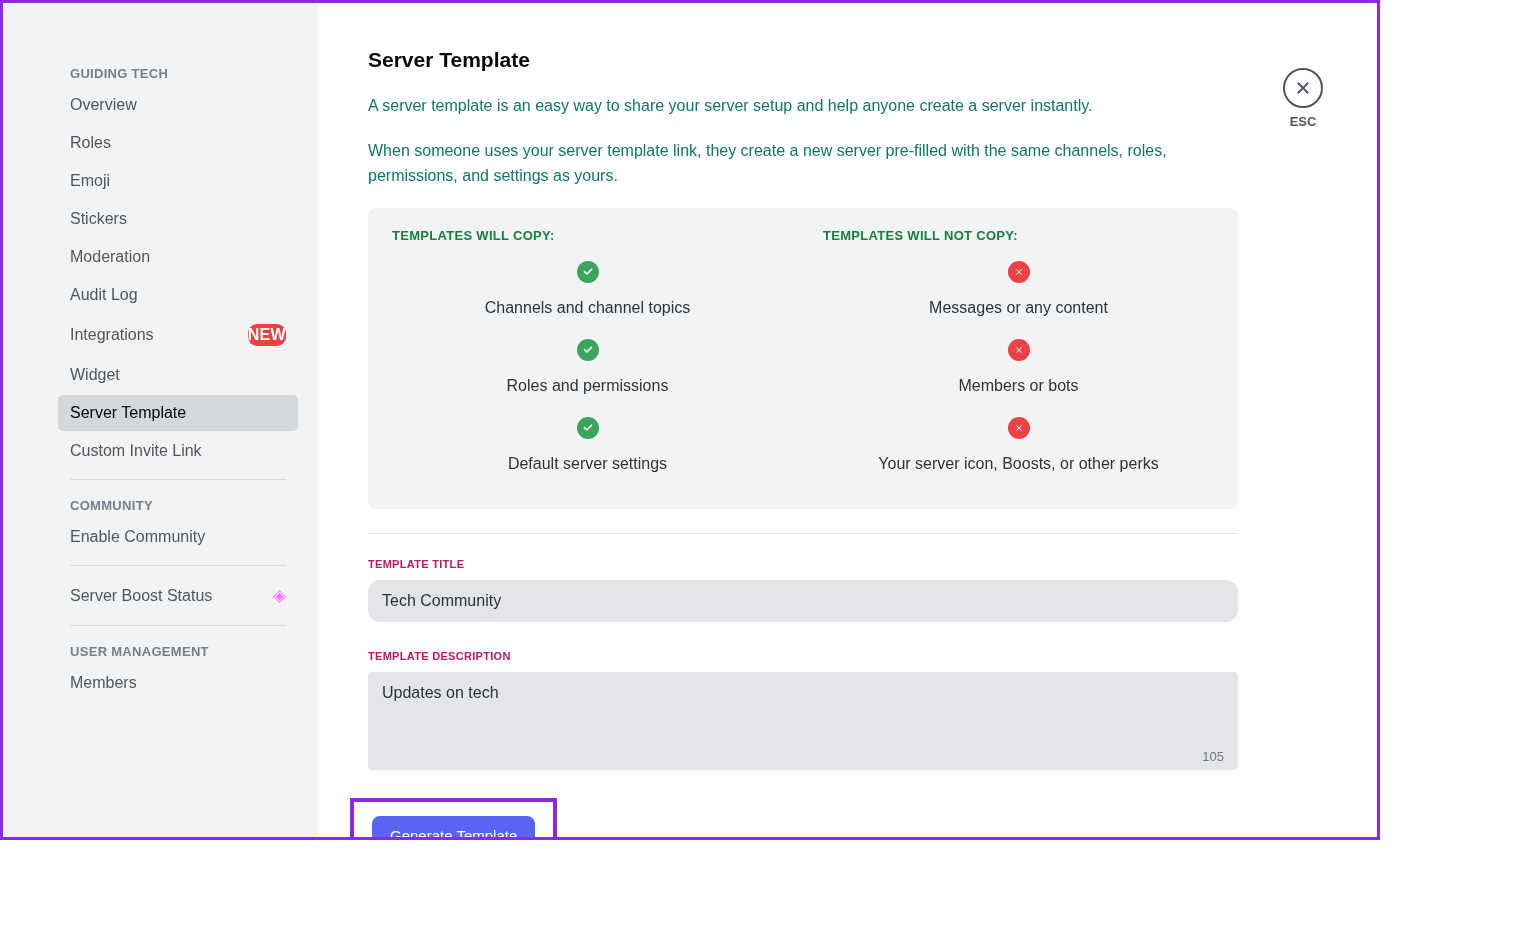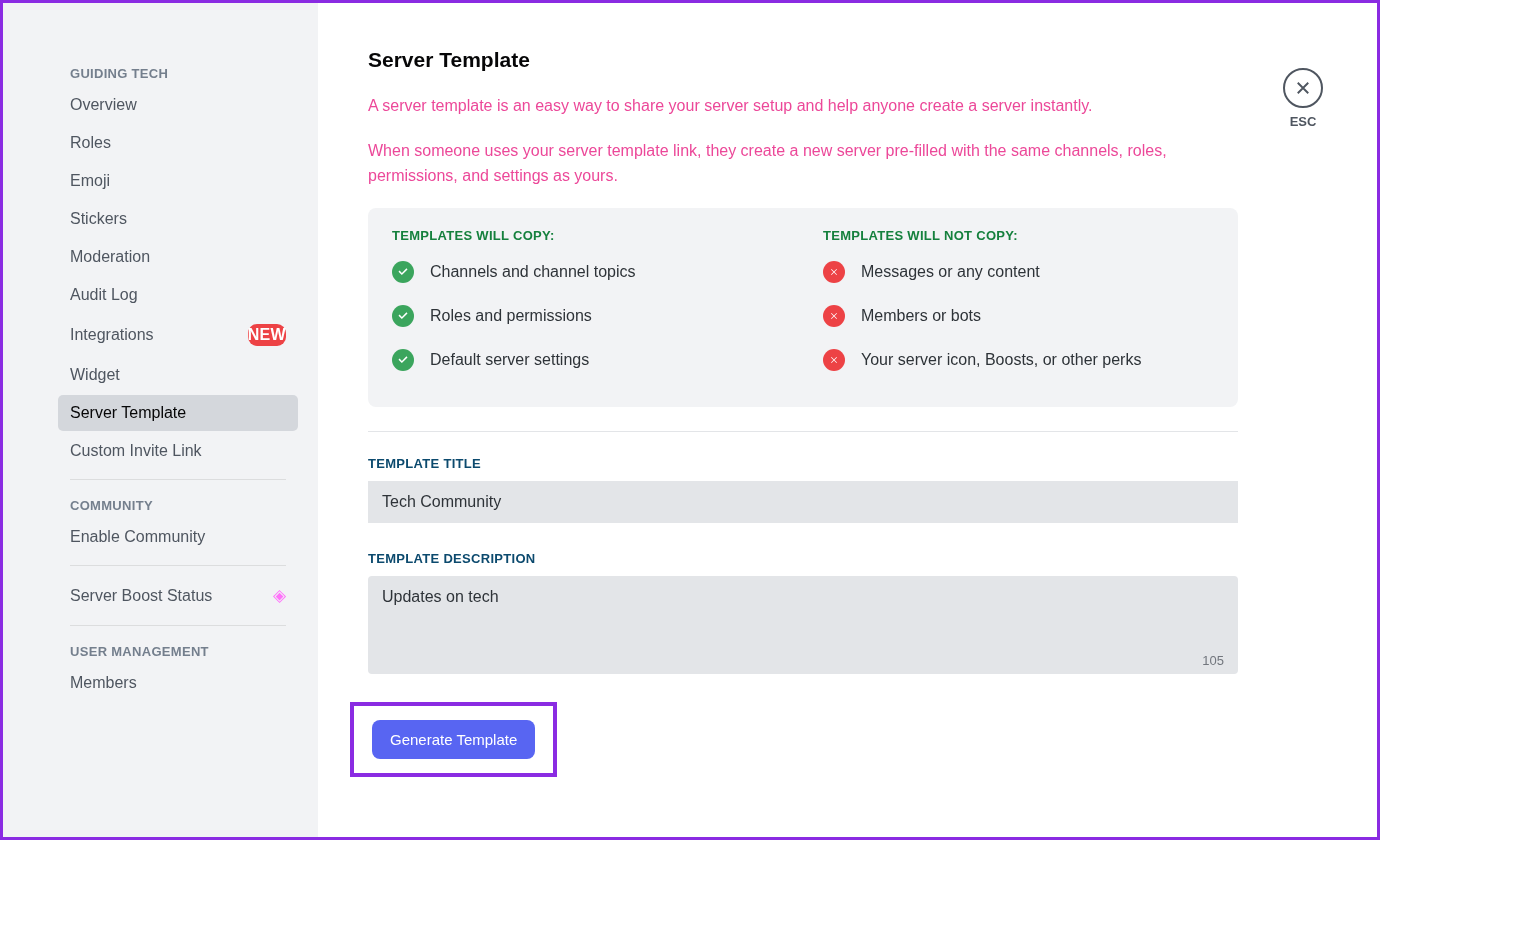--- a/index.html
+++ b/index.html
@@ -73,21 +73,21 @@
       overflow-y: auto;
     }
     .page-title {
       font-size: 21px;
       font-weight: 700;
       color: #060607;
       margin-bottom: 22px;
     }
     .desc {
       font-size: 16px;
-      color: #ec4899;
+      color: #0f766e;
       line-height: 1.55;
       margin-bottom: 20px;
       max-width: 820px;
     }
     .copy-box {
       background: #f2f3f5;
       border-radius: 8px;
       padding: 20px 24px;
       display: flex;
       gap: 40px;
@@ -103,20 +103,21 @@
       letter-spacing: 0.3px;
       margin-bottom: 18px;
     }
     .copy-item {
       display: flex;
       align-items: center;
       gap: 16px;
       font-size: 16px;
       color: #2e3338;
       margin-bottom: 22px;
+      flex-direction: column;
     }
     .copy-item:last-child { margin-bottom: 16px; }
     .circle-icon {
       width: 22px;
       height: 22px;
       border-radius: 50%;
       display: inline-flex;
       align-items: center;
       justify-content: center;
       flex-shrink: 0;
@@ -124,33 +125,33 @@
     .circle-green { background: #3ba55d; }
     .circle-red { background: #ed4245; }
     .circle-icon svg { width: 12px; height: 12px; fill: #fff; }
     .hr {
       height: 1px;
       background: #e3e5e8;
       margin: 0 0 24px 0;
       max-width: 870px;
     }
     .field-label {
-      font-size: 13px;
-      font-weight: 700;
-      color: #0c4a6e;
+      font-size: 11px;
+      font-weight: 700;
+      color: #be185d;
       text-transform: uppercase;
       letter-spacing: 0.3px;
       margin-bottom: 10px;
     }
     .text-input {
       width: 100%;
       max-width: 870px;
       background: #e3e5e8;
       border: none;
-      border-radius: 0;
+      border-radius: 12px;
       padding: 12px 14px;
       font-size: 16px;
       color: #2e3338;
       font-family: inherit;
       margin-bottom: 28px;
     }
     .textarea-wrap {
       position: relative;
       max-width: 870px;
       margin-bottom: 24px;

